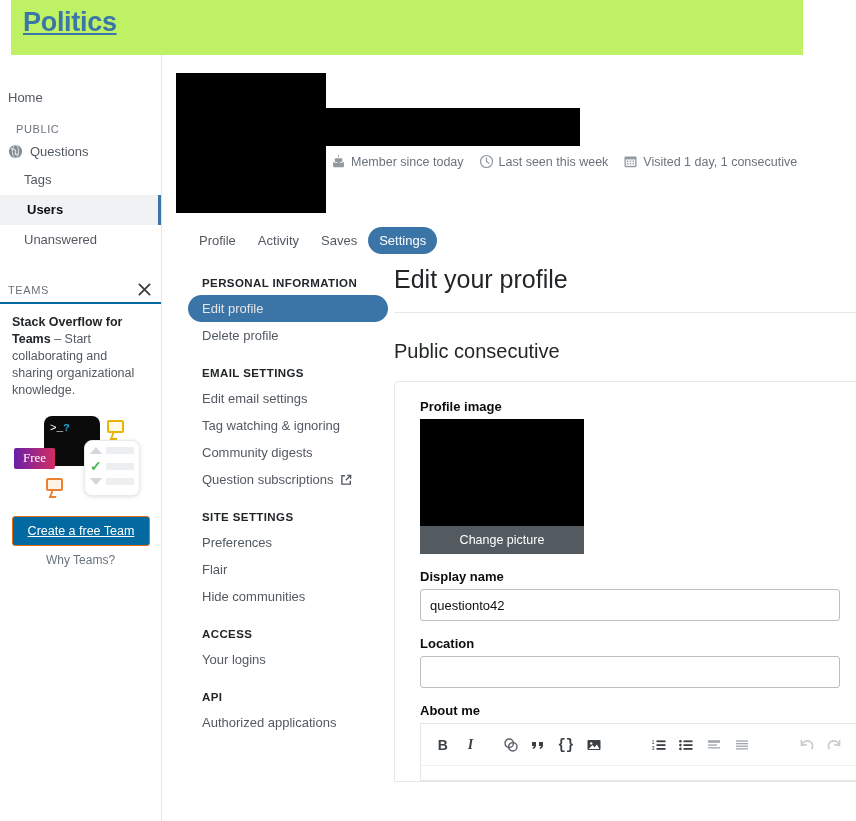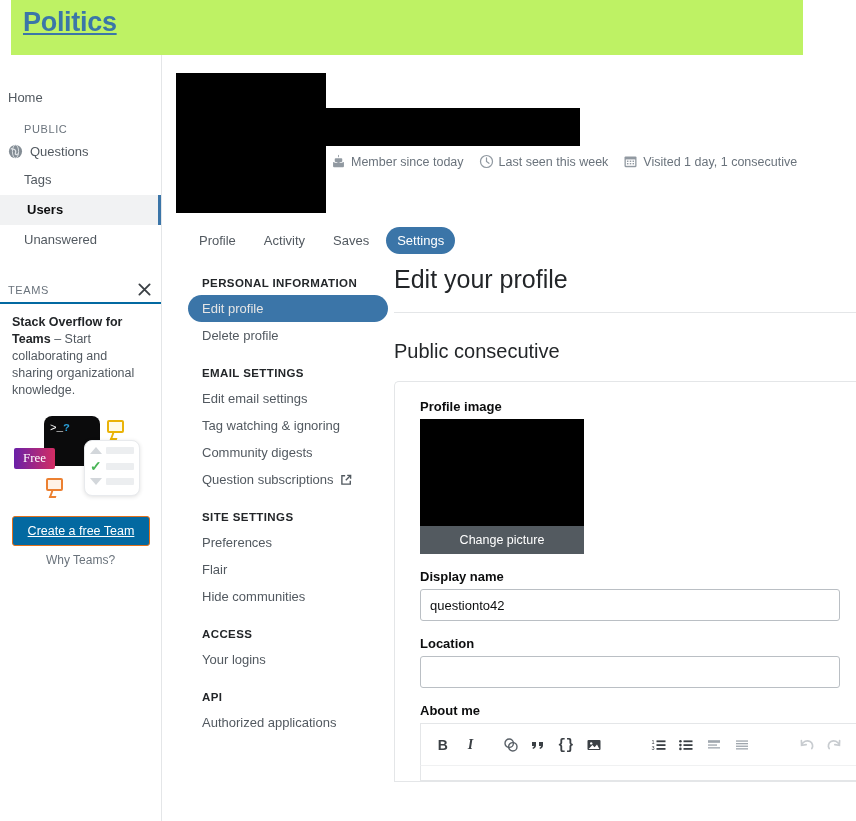--- a/index.html
+++ b/index.html
@@ -36,21 +36,21 @@
   .nav-link {
     display: block;
     padding: 7px 0 7px 8px;
     color: #525960;
     font-size: 13px;
     text-decoration: none;
     line-height: 16px;
   }
   .nav-link.indent { padding-left: 24px; }
   .nav-section-title {
-    padding: 10px 0 3px 24px;
+    padding: 10px 0 3px 16px;
     font-size: 11px;
     color: #6a737c;
     letter-spacing: 0.6px;
   }
   .nav-link.active {
     background: #f1f2f3;
     color: #0c0d0e;
     font-weight: bold;
     border-right: 3px solid #3b75a8;
     padding-left: 27px;
@@ -120,21 +120,21 @@
     width: 254px; height: 38px; background: #000000;
   }
   #user-stats {
     position: absolute; left: 168px; top: 99px;
     display: flex; align-items: center; gap: 7px;
     color: #6a737c; font-size: 12.5px; white-space: nowrap;
   }
   #user-stats .stat { display: flex; align-items: center; gap: 5px; margin-right: 8px; }
 
   
-  #tabs { position: absolute; left: 25px; top: 172px; display: flex; align-items: center; gap: 6px; }
+  #tabs { position: absolute; left: 25px; top: 172px; display: flex; align-items: center; }
   .tab {
     padding: 6px 11px; border-radius: 999px; font-size: 13px;
     color: #525960; text-decoration: none; cursor: pointer;
   }
   .tab.active { background: #3b75a8; color: #ffffff; }
 
   
   #settings-nav { position: absolute; left: 25px; top: 222px; width: 200px; }
   .set-group-title {
     font-size: 11.5px; font-weight: bold; color: #232629;

